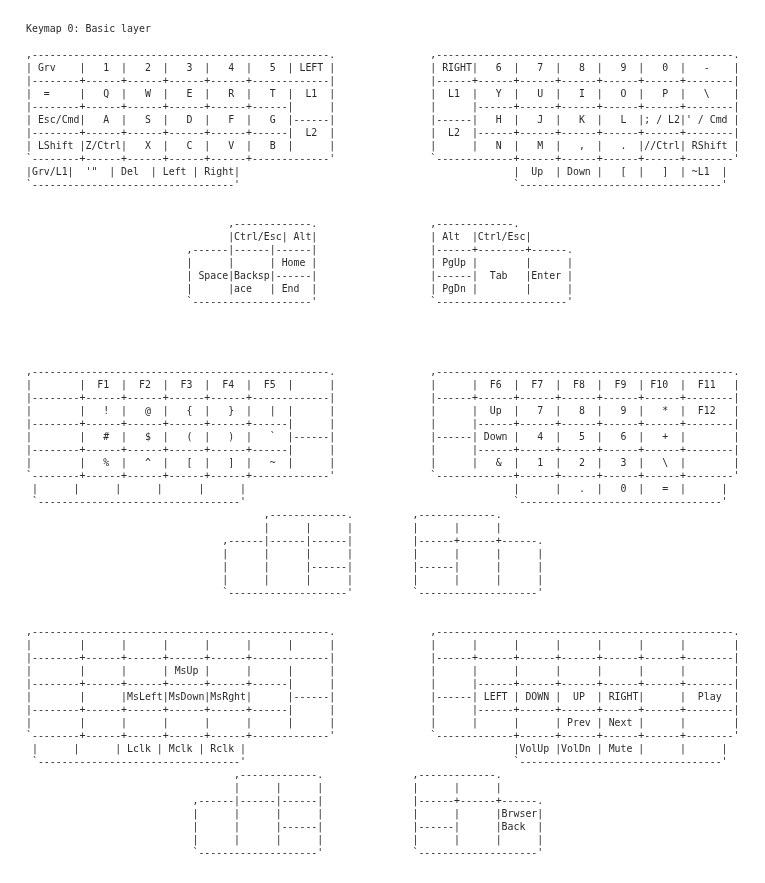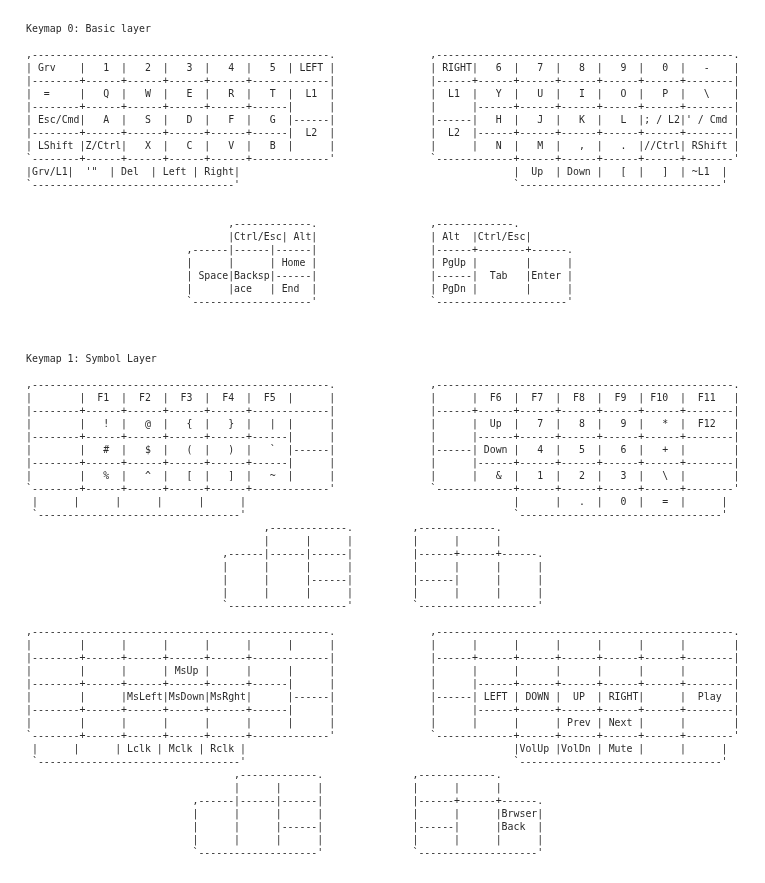--- a/index.html
+++ b/index.html
@@ -59,21 +59,20 @@
                                   ,-------------.                   ,-------------.
                                   |Ctrl/Esc| Alt|                   | Alt  |Ctrl/Esc|
                            ,------|------|------|                   |------+--------+------.
                            |      |      | Home |                   | PgUp |        |      |
                            | Space|Backsp|------|                   |------|  Tab   |Enter |
                            |      |ace   | End  |                   | PgDn |        |      |
                            `--------------------'                   `----------------------'</pre>
   </section>
 
   <section class="keymap" style="top: 352px;">
-    <h2 class="km-title">Keymap 1: Symbol Layer</h2>
     <pre class="km-ascii">,--------------------------------------------------.                ,--------------------------------------------------.
 |        |  F1  |  F2  |  F3  |  F4  |  F5  |      |                |      |  F6  |  F7  |  F8  |  F9  | F10  |  F11   |
 |--------+------+------+------+------+-------------|                |------+------+------+------+------+------+--------|
 |        |   !  |   @  |   {  |   }  |   |  |      |                |      |  Up  |   7  |   8  |   9  |   *  |  F12   |
 |--------+------+------+------+------+------|      |                |      |------+------+------+------+------+--------|
 |        |   #  |   $  |   (  |   )  |   `  |------|                |------| Down |   4  |   5  |   6  |   +  |        |
 |--------+------+------+------+------+------|      |                |      |------+------+------+------+------+--------|
 |        |   %  |   ^  |   [  |   ]  |   ~  |      |                |      |   &amp;  |   1  |   2  |   3  |   \  |        |
 `--------+------+------+------+------+-------------'                `-------------+------+------+------+------+--------'
  |      |      |      |      |      |                                             |      |   .  |   0  |   =  |      |

